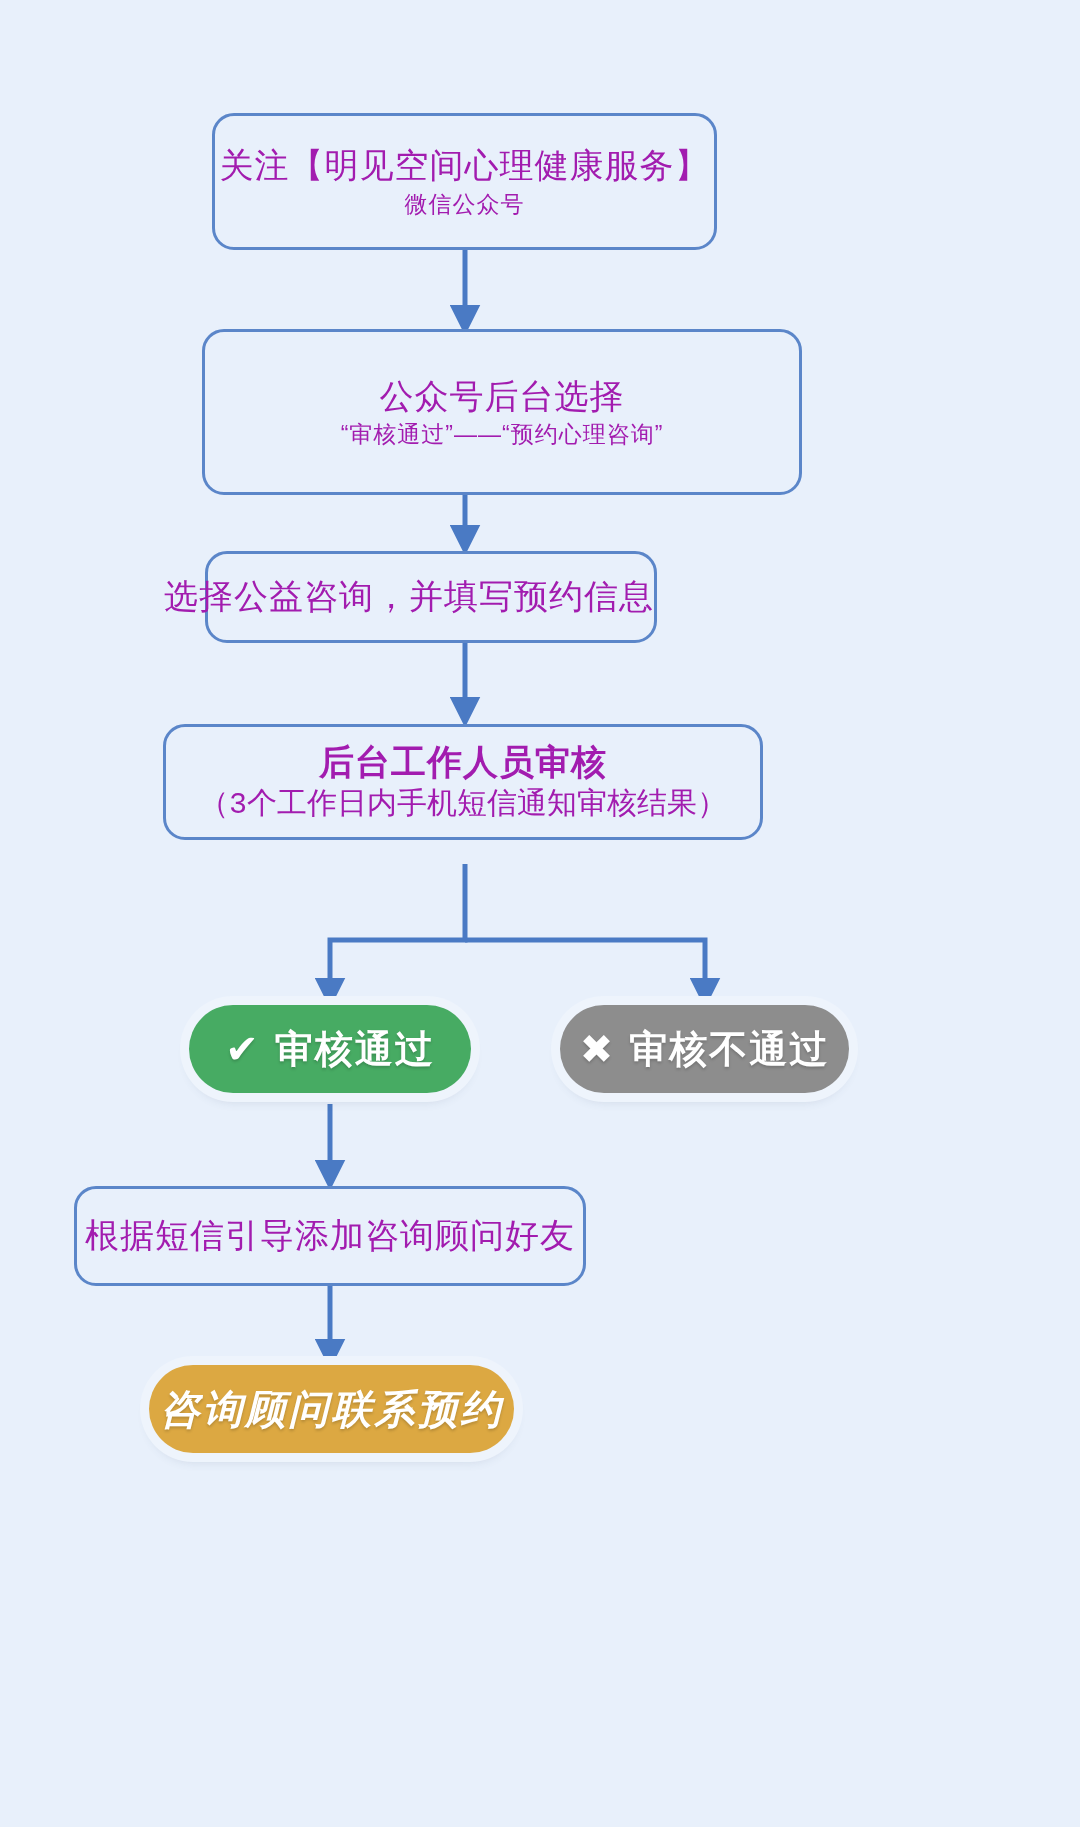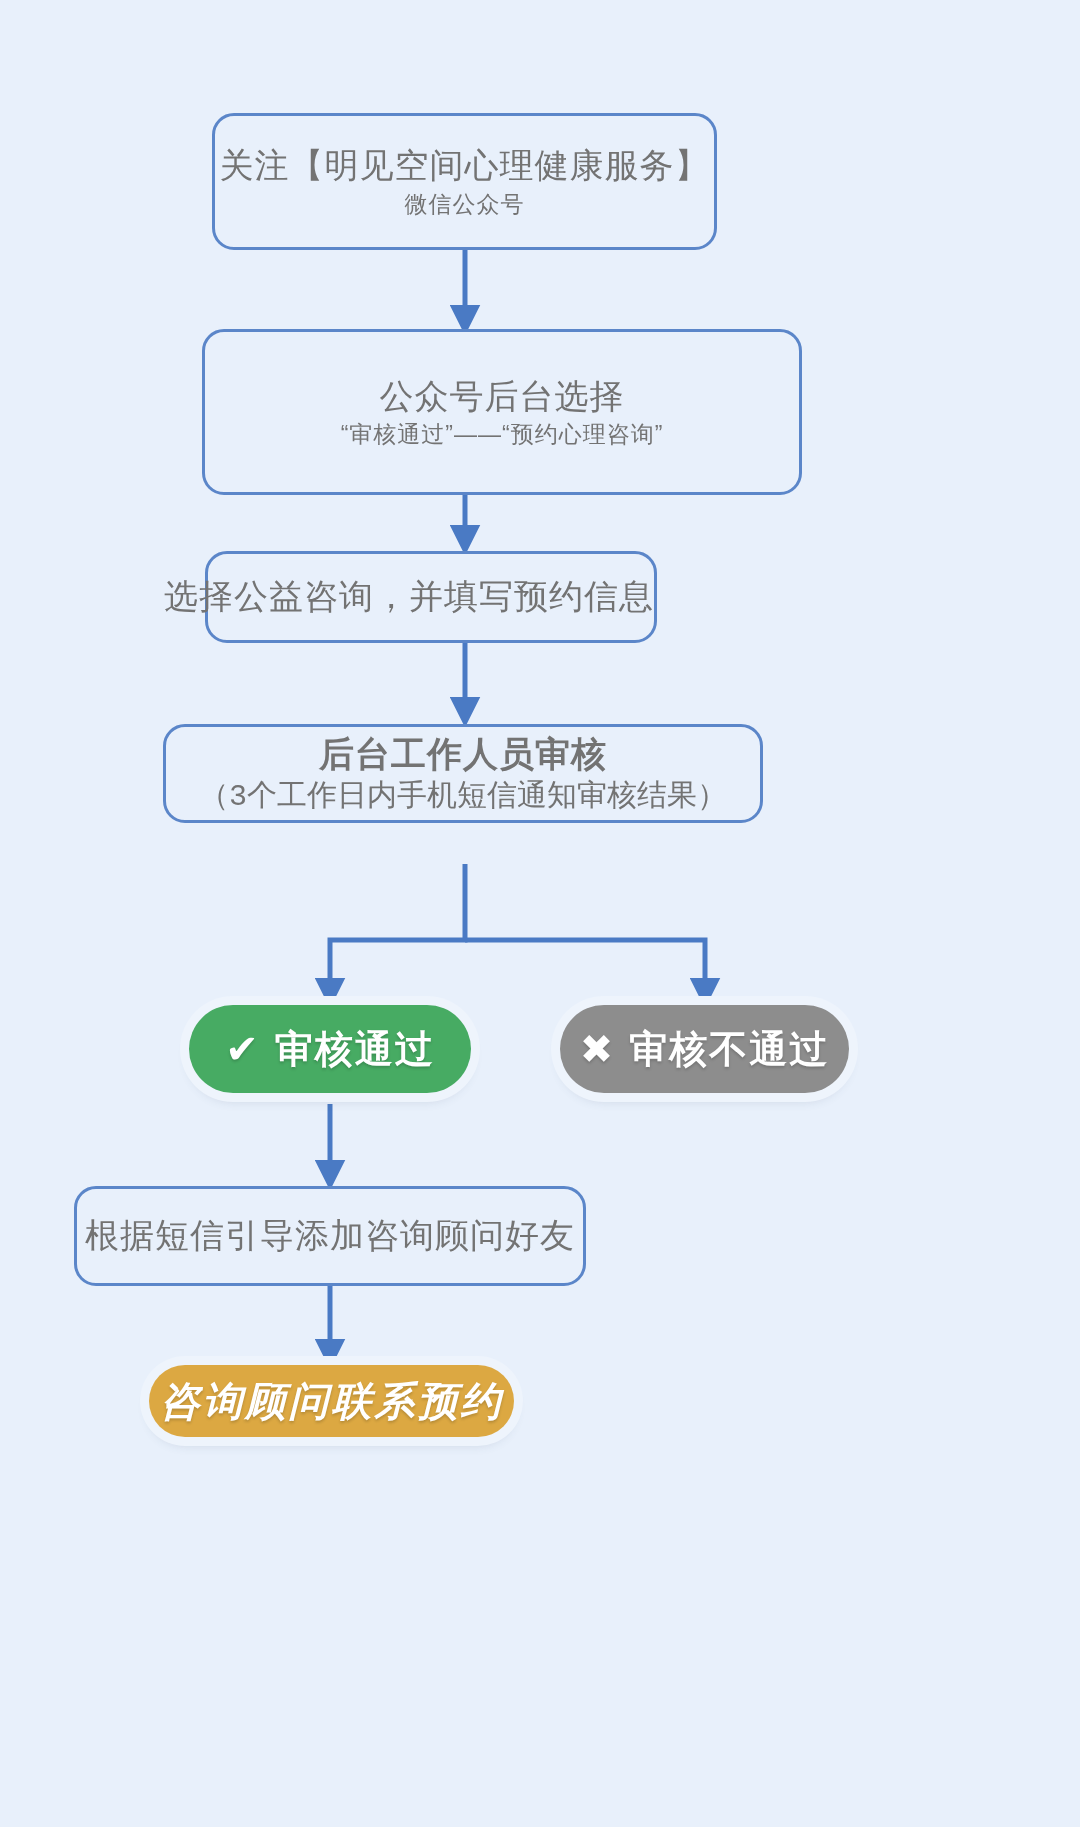--- a/index.html
+++ b/index.html
@@ -32,21 +32,21 @@
     display: flex;
     flex-direction: column;
     align-items: center;
     justify-content: center;
     text-align: center;
   }
   .box {
     background: #e8f0fb;
     border: 3px solid #5b86c9;
     border-radius: 22px;
-    color: #737373;
+    color: #a21caf;
   }
   .box .line1 {
     font-size: 34px;
     line-height: 1.35;
     letter-spacing: 1px;
     white-space: nowrap;
   }
   .box .line2 {
     font-size: 23px;
     line-height: 1.35;
@@ -70,21 +70,21 @@
   
   #node-backend {
     left: 163px; top: 329px; width: 600px; height: 166px; margin-left: 39px;
   }
   
   #node-fill {
     left: 205px; top: 551px; width: 452px; height: 92px; align-items: flex-end;
   }
   
   #node-review {
-    left: 163px; top: 724px; width: 600px; height: 99px;
+    left: 163px; top: 724px; width: 600px; height: 116px;
   }
   
   #node-addfriend {
     left: 74px; top: 1186px; width: 512px; height: 100px;
   }
 
   
   .pill {
     border-radius: 46px;
     display: flex;
@@ -109,21 +109,21 @@
   }
   #pill-pass {
     left: 189px; top: 1005px; width: 282px; height: 88px;
     background: #47ab63;
   }
   #pill-fail {
     left: 560px; top: 1005px; width: 289px; height: 88px;
     background: #8d8d8d;
   }
   #pill-contact {
-    left: 149px; top: 1365px; width: 365px; height: 72px;
+    left: 149px; top: 1365px; width: 365px; height: 88px;
     background: #dca842;
     font-style: italic;
   }
   #pill-contact .plabel {
     font-size: 40px;
     letter-spacing: 3px;
   }
 </style>
 </head>
 <body>

